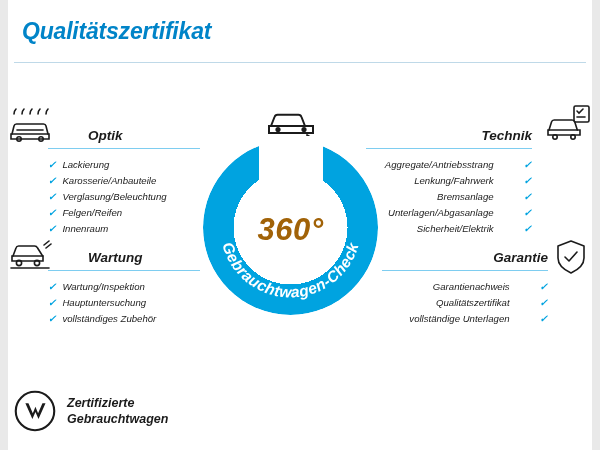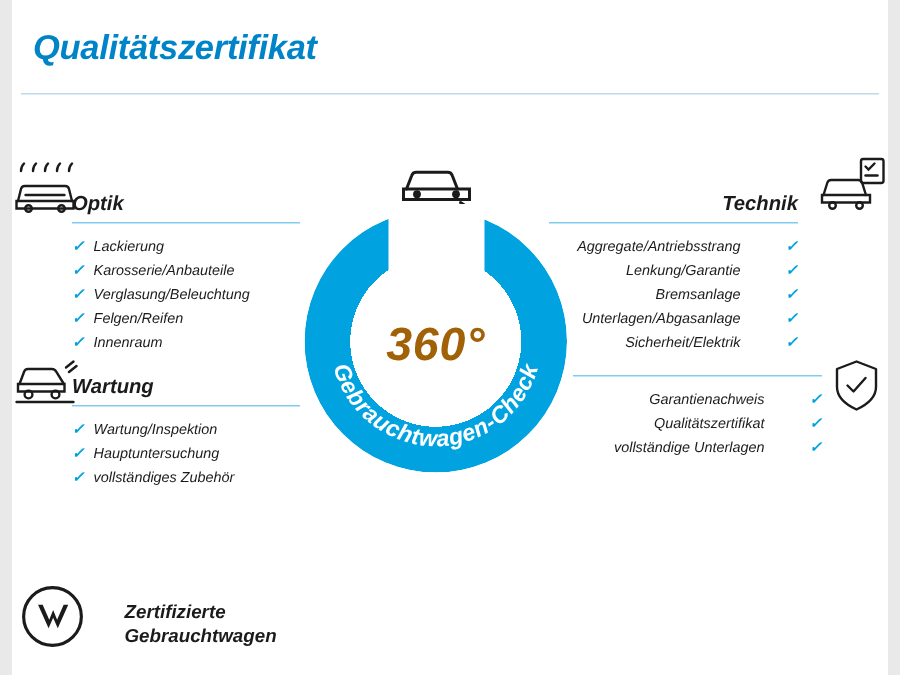--- a/index.html
+++ b/index.html
@@ -109,21 +109,21 @@
     color: #1b1b1b;
     line-height: 16px;
     white-space: nowrap;
   }
   .item .chk {
     color: #00a3e0;
     font-size: 10px;
     font-weight: bold;
   }
   
-  .left .head { text-align: left; }
+  .left .head { text-align: left; margin-left: 40px; }
   .left .item { justify-content: flex-start; }
   .left .item .chk { margin-right: 6px; }
   
   .right .head { text-align: right; }
   .right .item { justify-content: flex-end; gap: 24px; }
   .right .item .chk { margin-left: 6px; }
 
   .b-optik   { left: 48px;  top: 128px;  width: 152px; }
   .b-wartung { left: 48px;  top: 250px;  width: 152px; }
   .b-technik { left: 366px; top: 128px;  width: 166px; }
@@ -134,22 +134,21 @@
   .i-optik    { left: 8px;   top: 108px; }
   .i-wartung  { left: 8px;   top: 236px; }
   .i-technik  { right: 8px;  top: 104px; }
   .i-garantie { right: 12px; top: 238px; }
 
   
   .footer {
     position: absolute;
     left: 14px; bottom: 18px;
     display: flex;
-    align-items: flex-end;
-    gap: 16px;
+    align-items: center;
   }
   .vw-logo { width: 42px; height: 42px; margin-right: 11px; }
   .footer-text {
     font-size: 12.5px;
     font-weight: bold;
     color: #1b1b1b;
     line-height: 16px;
   }
 </style>
 </head>
@@ -287,38 +286,39 @@
   </div>
 
   <div class="block right b-technik">
     <div class="head">Technik</div>
     <div class="rule"></div>
     <div class="item">
         <span>Aggregate/Antriebsstrang</span>
         <span class="chk">✓</span>
       </div>
     <div class="item">
-        <span>Lenkung/Garantie</span>
+        <span>Lenkung/Fahrwerk</span>
         <span class="chk">✓</span>
       </div>
     <div class="item">
         <span>Bremsanlage</span>
         <span class="chk">✓</span>
       </div>
     <div class="item">
         <span>Unterlagen/Abgasanlage</span>
         <span class="chk">✓</span>
       </div>
     <div class="item">
         <span>Sicherheit/Elektrik</span>
         <span class="chk">✓</span>
       </div>
   </div>
 
   <div class="block right b-garantie">
+    <div class="head">Garantie</div>
     <div class="rule"></div>
     <div class="item">
         <span>Garantienachweis</span>
         <span class="chk">✓</span>
       </div>
     <div class="item">
         <span>Qualitätszertifikat</span>
         <span class="chk">✓</span>
       </div>
     <div class="item">

